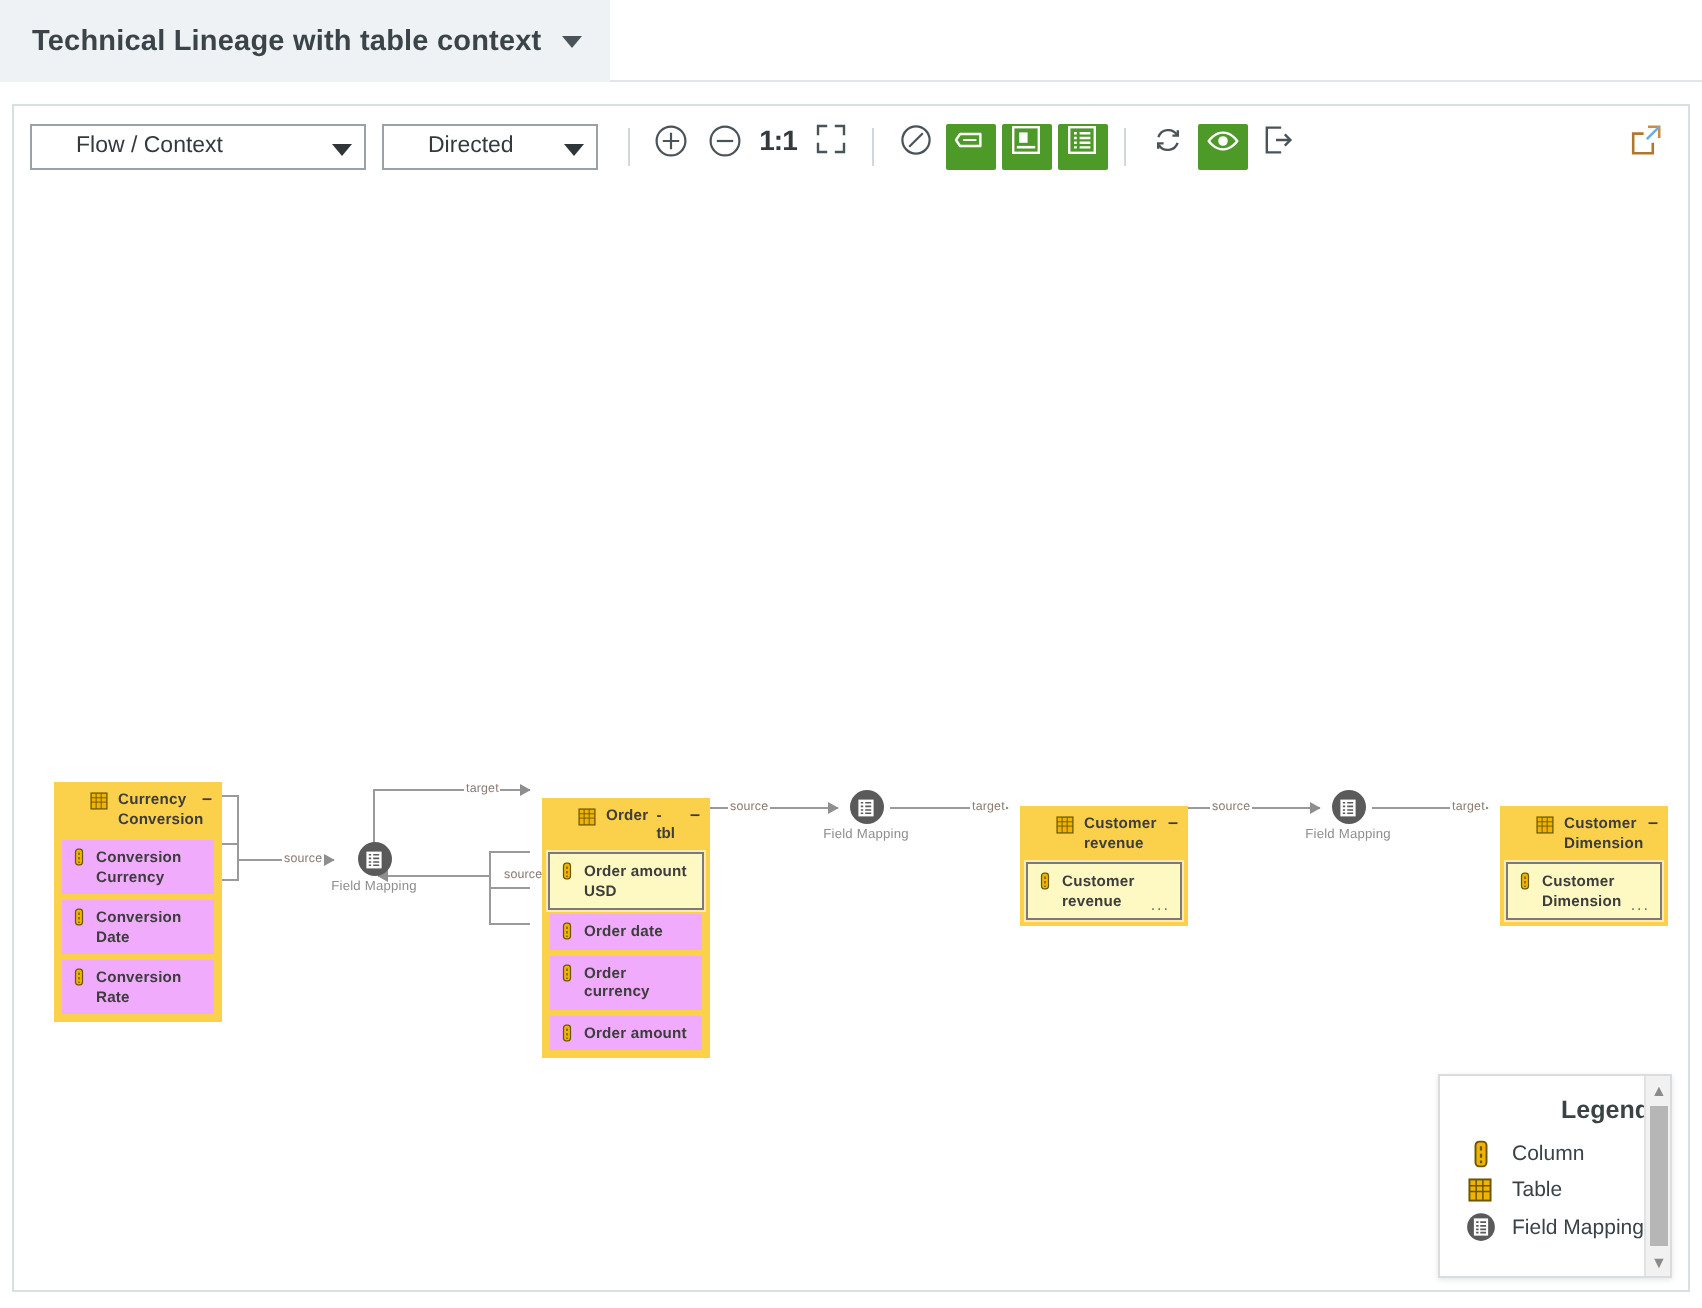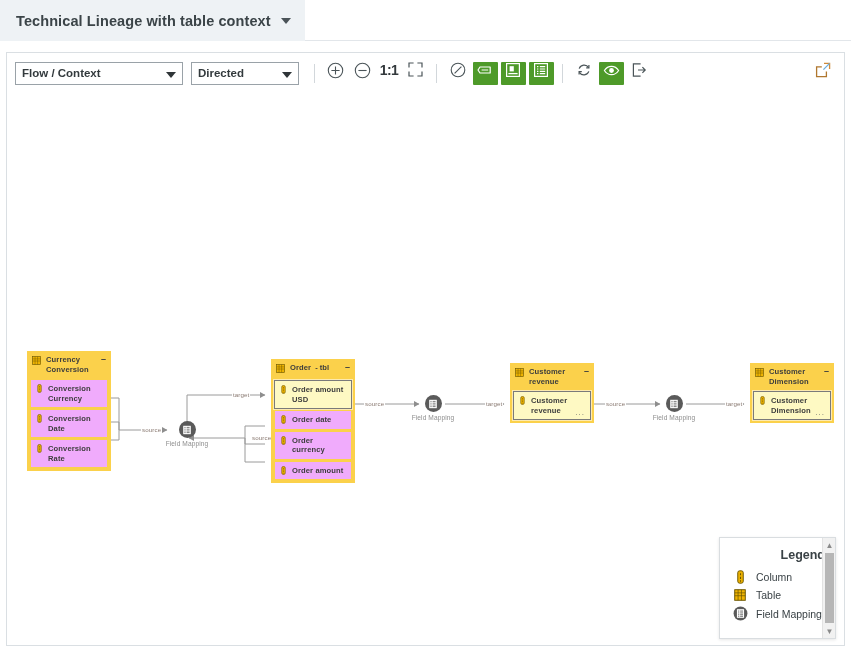--- a/index.html
+++ b/index.html
@@ -53,25 +53,24 @@
     display: flex; align-items: center;
     padding: 0 8px;
     gap: 0;
   }
   .select-box {
     position: relative;
     height: 23px;
     border: 1px solid #9aa2a8;
     background: #fff;
     display: flex; align-items: center;
-    padding: 0 20px 0 6px;
+    padding: 0 20px 0 22px;
     font-size: 11.5px; color: #333a3d;
     margin-right: 8px;
     white-space: nowrap;
-    font-weight: bold;
   }
   .select-box.w1 { width: 168px; }
   .select-box.w2 { width: 108px; }
   .select-box .sc {
     position: absolute; right: 6px; top: 9px;
     width: 0; height: 0;
     border-left: 5px solid transparent;
     border-right: 5px solid transparent;
     border-top: 6px solid #2f3538;
   }
@@ -106,23 +105,24 @@
     width: 837px; height: 552px;
     overflow: hidden;
   }
   .surface > svg { position: absolute; left: 0; top: 0; }
 
   
   .tbl-node { position: absolute; }
   .tbl-head {
     background: #fbd14b;
     display: flex; align-items: flex-start;
-    padding: 4px 5px 4px 5px;
+    padding: 4px 5px 4px 18px;
     position: relative;
     min-height: 20px;
+    margin-top: 40px;
   }
   .tbl-head .hicon { margin-right: 5px; flex: none; margin-top: 1px; }
   .tbl-head .hlabel {
     font-size: 7.6px; font-weight: bold; color: #3d3d3d;
     line-height: 9.5px; letter-spacing: .1px;
     flex: 1;
   }
   .tbl-head .hsub {
     font-size: 7.6px; font-weight: bold; color: #3d3d3d;
     margin-left: 4px; margin-right: 8px;

